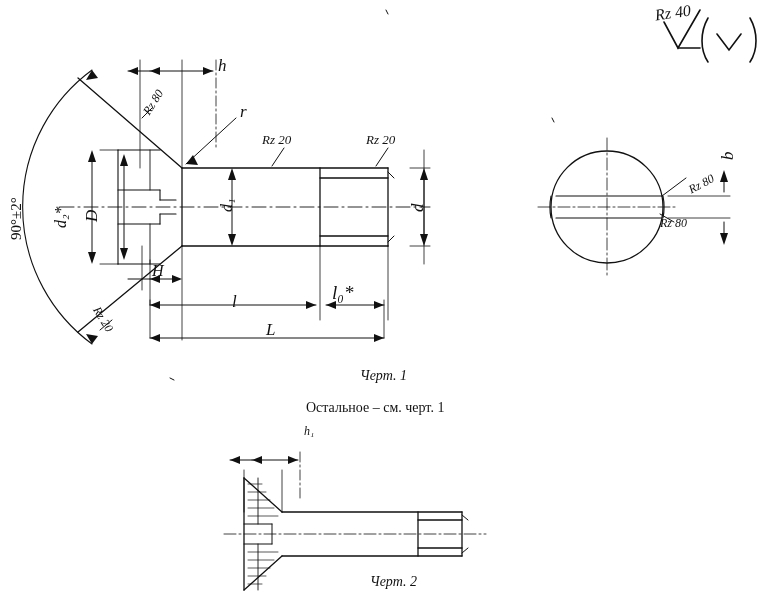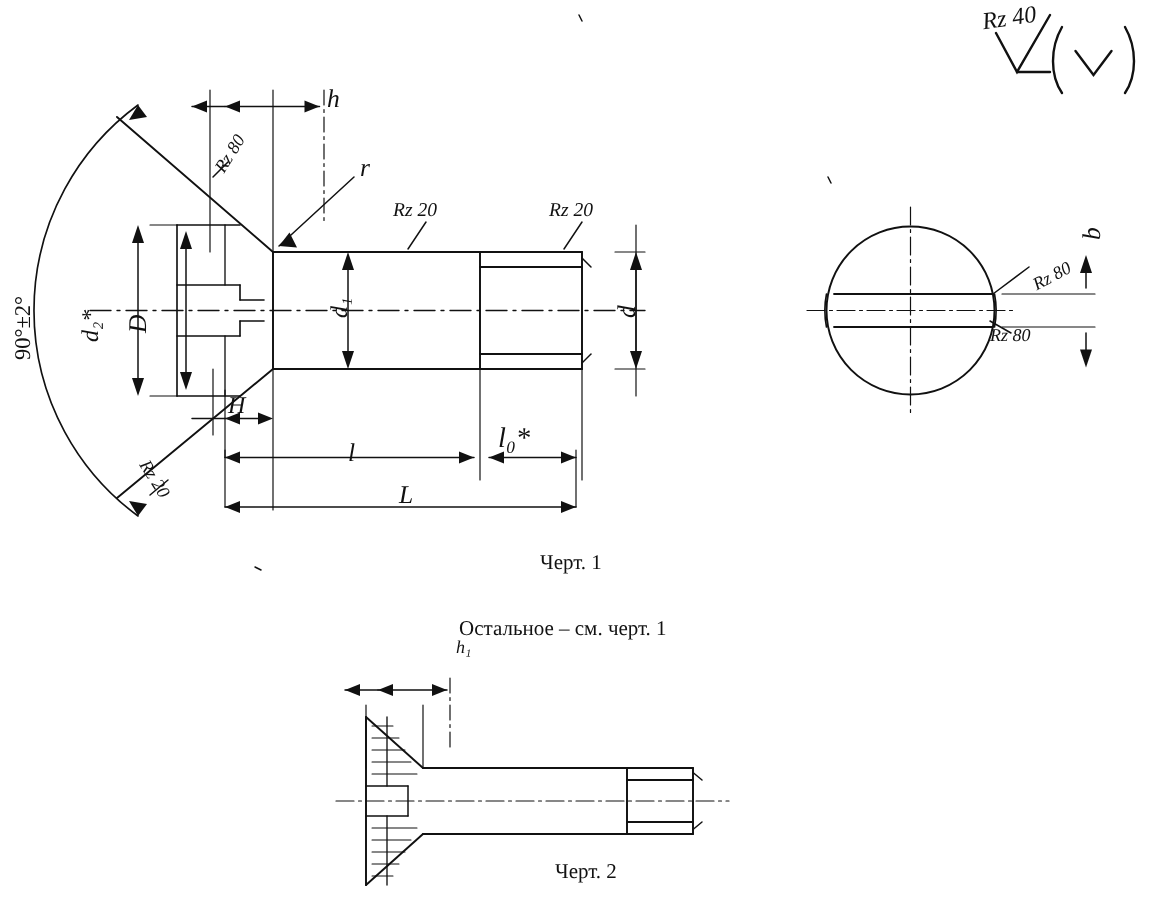--- a/index.html
+++ b/index.html
@@ -17,21 +17,21 @@
     background: #ffffff;
     overflow: hidden;
   }
   .lbl {
     position: absolute;
     color: #111111;
     white-space: nowrap;
     font-family: "Liberation Serif", serif;
   }
   .it { font-style: italic; }
-  .cap { font-size: 13px; }
+  .cap { font-size: 13px; font-style: italic; }
   .note { font-size: 13px; }
   .small { font-size: 11px; }
   svg { position: absolute; left: 0; top: 0; }
 </style>
 </head>
 <body>
 
 <div id="page">
 
   <svg width="777" height="600">
@@ -257,19 +257,19 @@
   <div class="lbl it" style="left:266px; top:320px; font-size:17px;">L</div>
 
   <div class="lbl it" style="left:718px; top:160px; font-size:17px; transform:rotate(-90deg); transform-origin:left top;">b</div>
 
   <div class="lbl it small" style="left:686px; top:184px; font-size:12px; transform:rotate(-28deg); transform-origin:left top;">Rz 80</div>
 
   <div class="lbl it small" style="left:660px; top:216px; font-size:12px;">Rz 80</div>
 
   <div class="lbl cap" style="left:360px; top:368px; font-size:14px;">Черт. 1</div>
 
-  <div class="lbl note" style="left:306px; top:400px; font-size:14px;margin-top:12px;">Остальное – см. черт. 1</div>
+  <div class="lbl note" style="left:306px; top:400px; font-size:14px;">Остальное – см. черт. 1</div>
 
   <div class="lbl it" style="left:304px; top:424px; font-size:12px;">h₁</div>
 
   <div class="lbl cap" style="left:370px; top:574px; font-size:14px;">Черт. 2</div>
 
 </div>
 
 </body></html>

